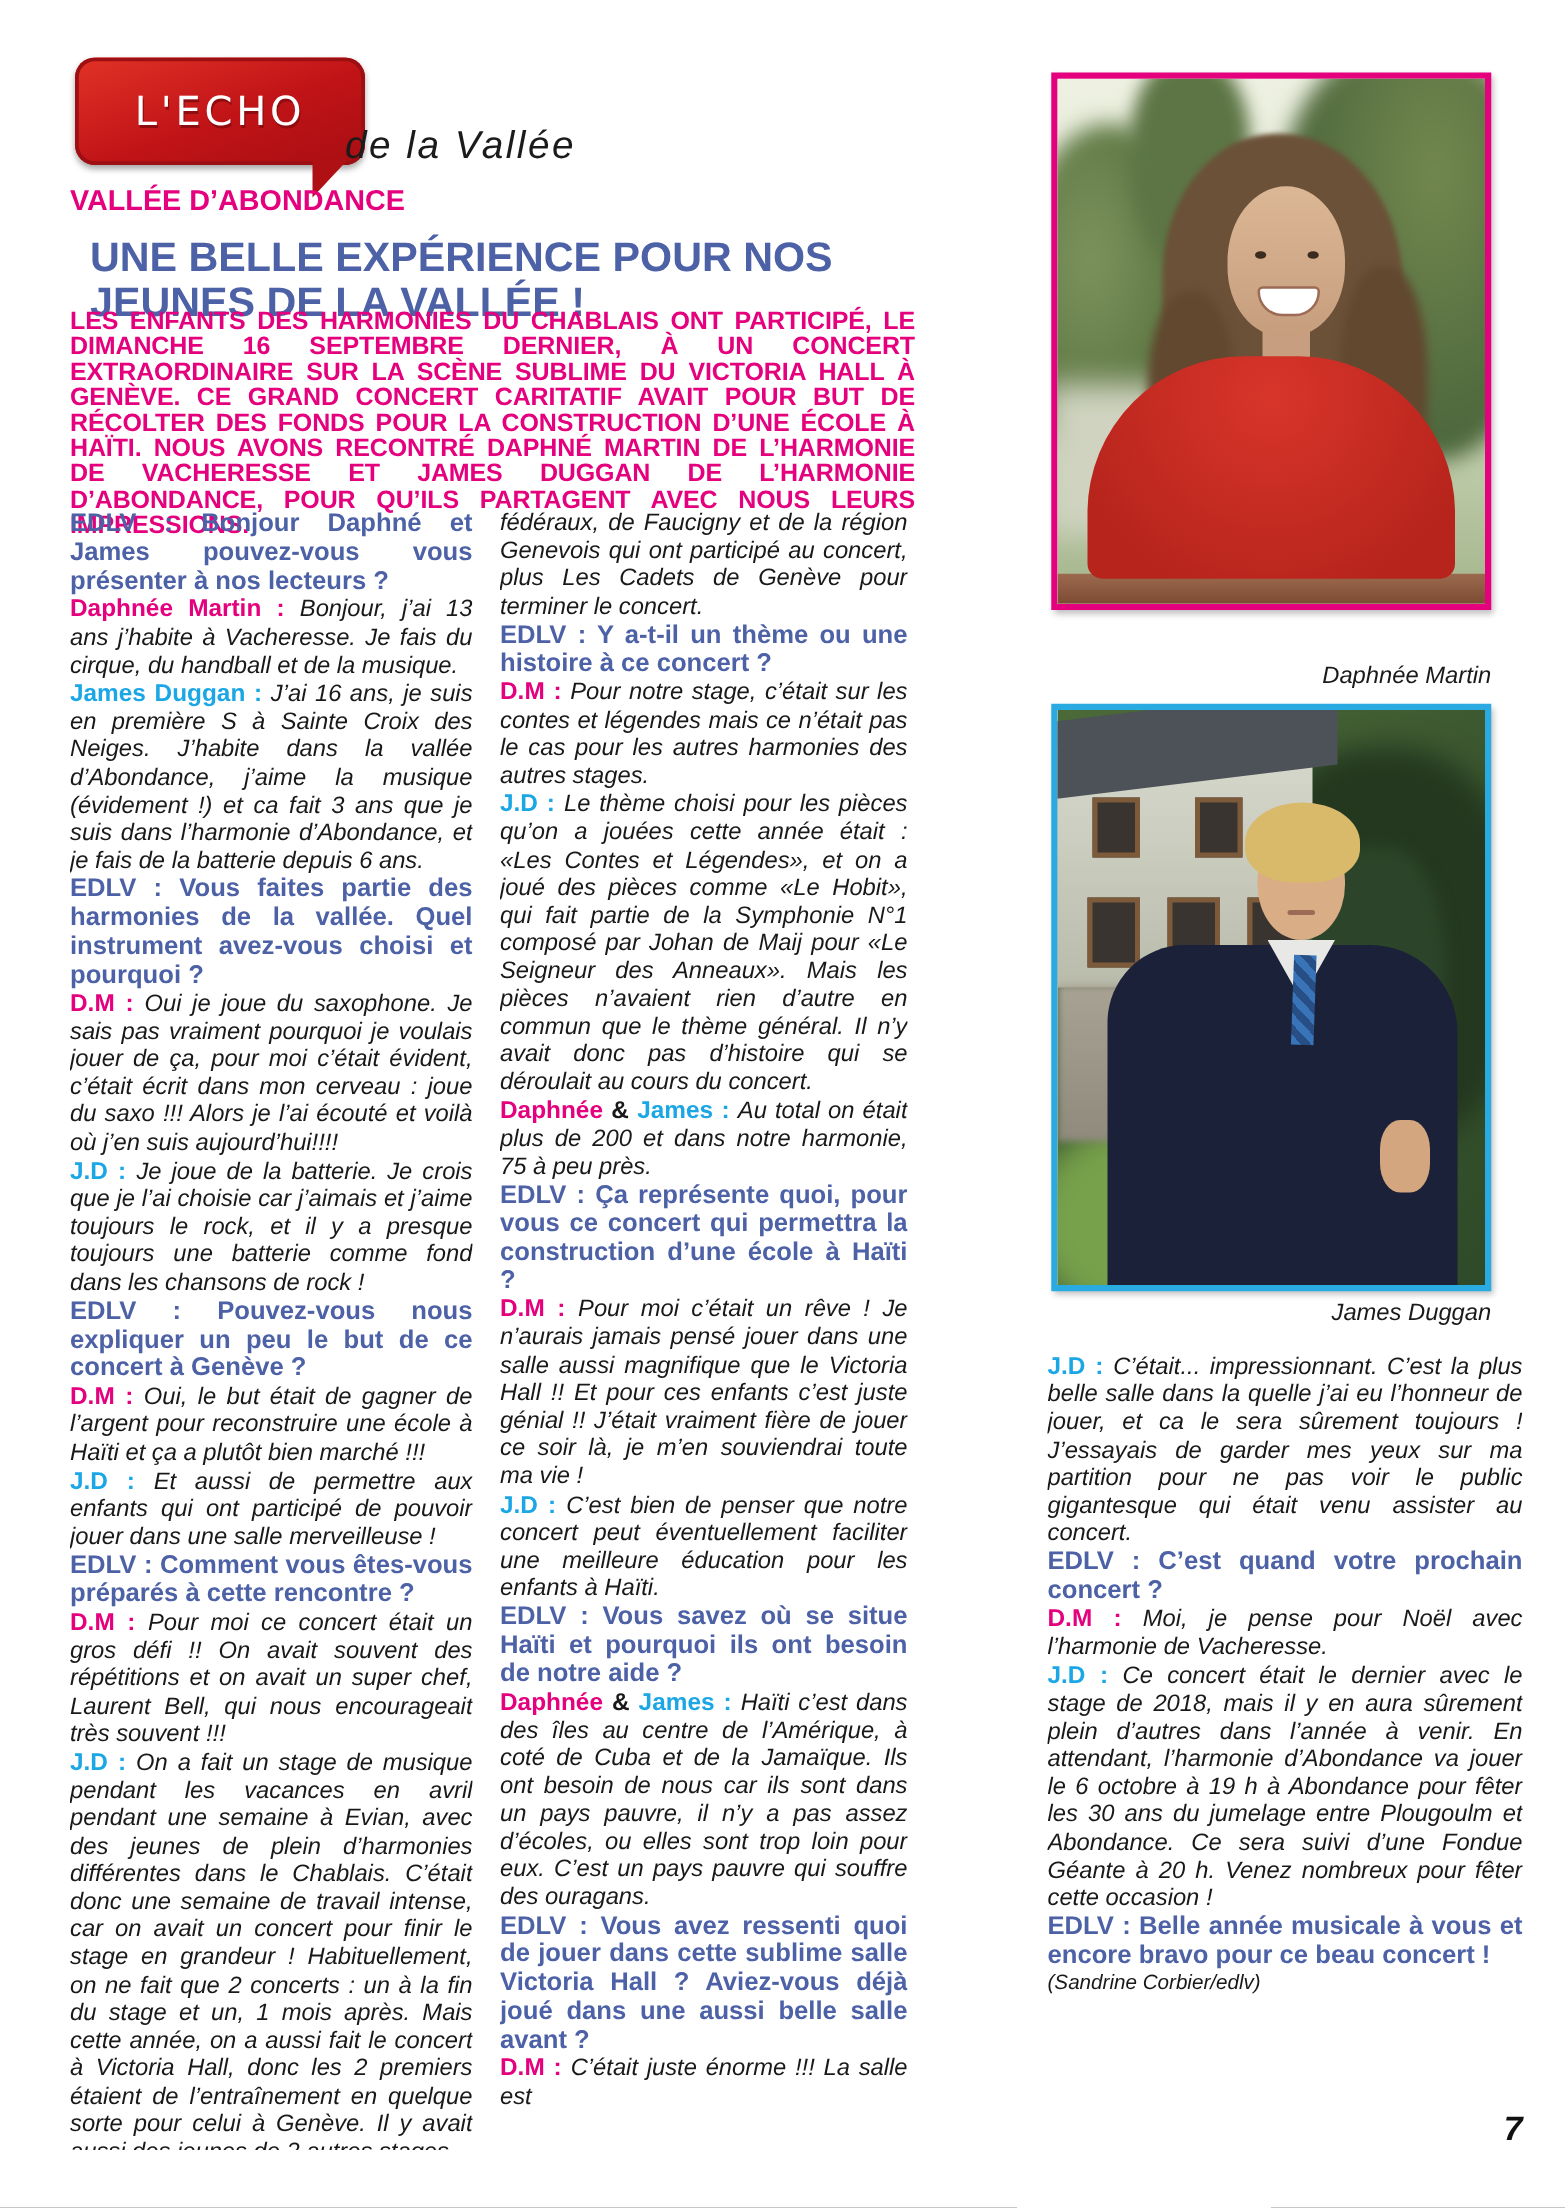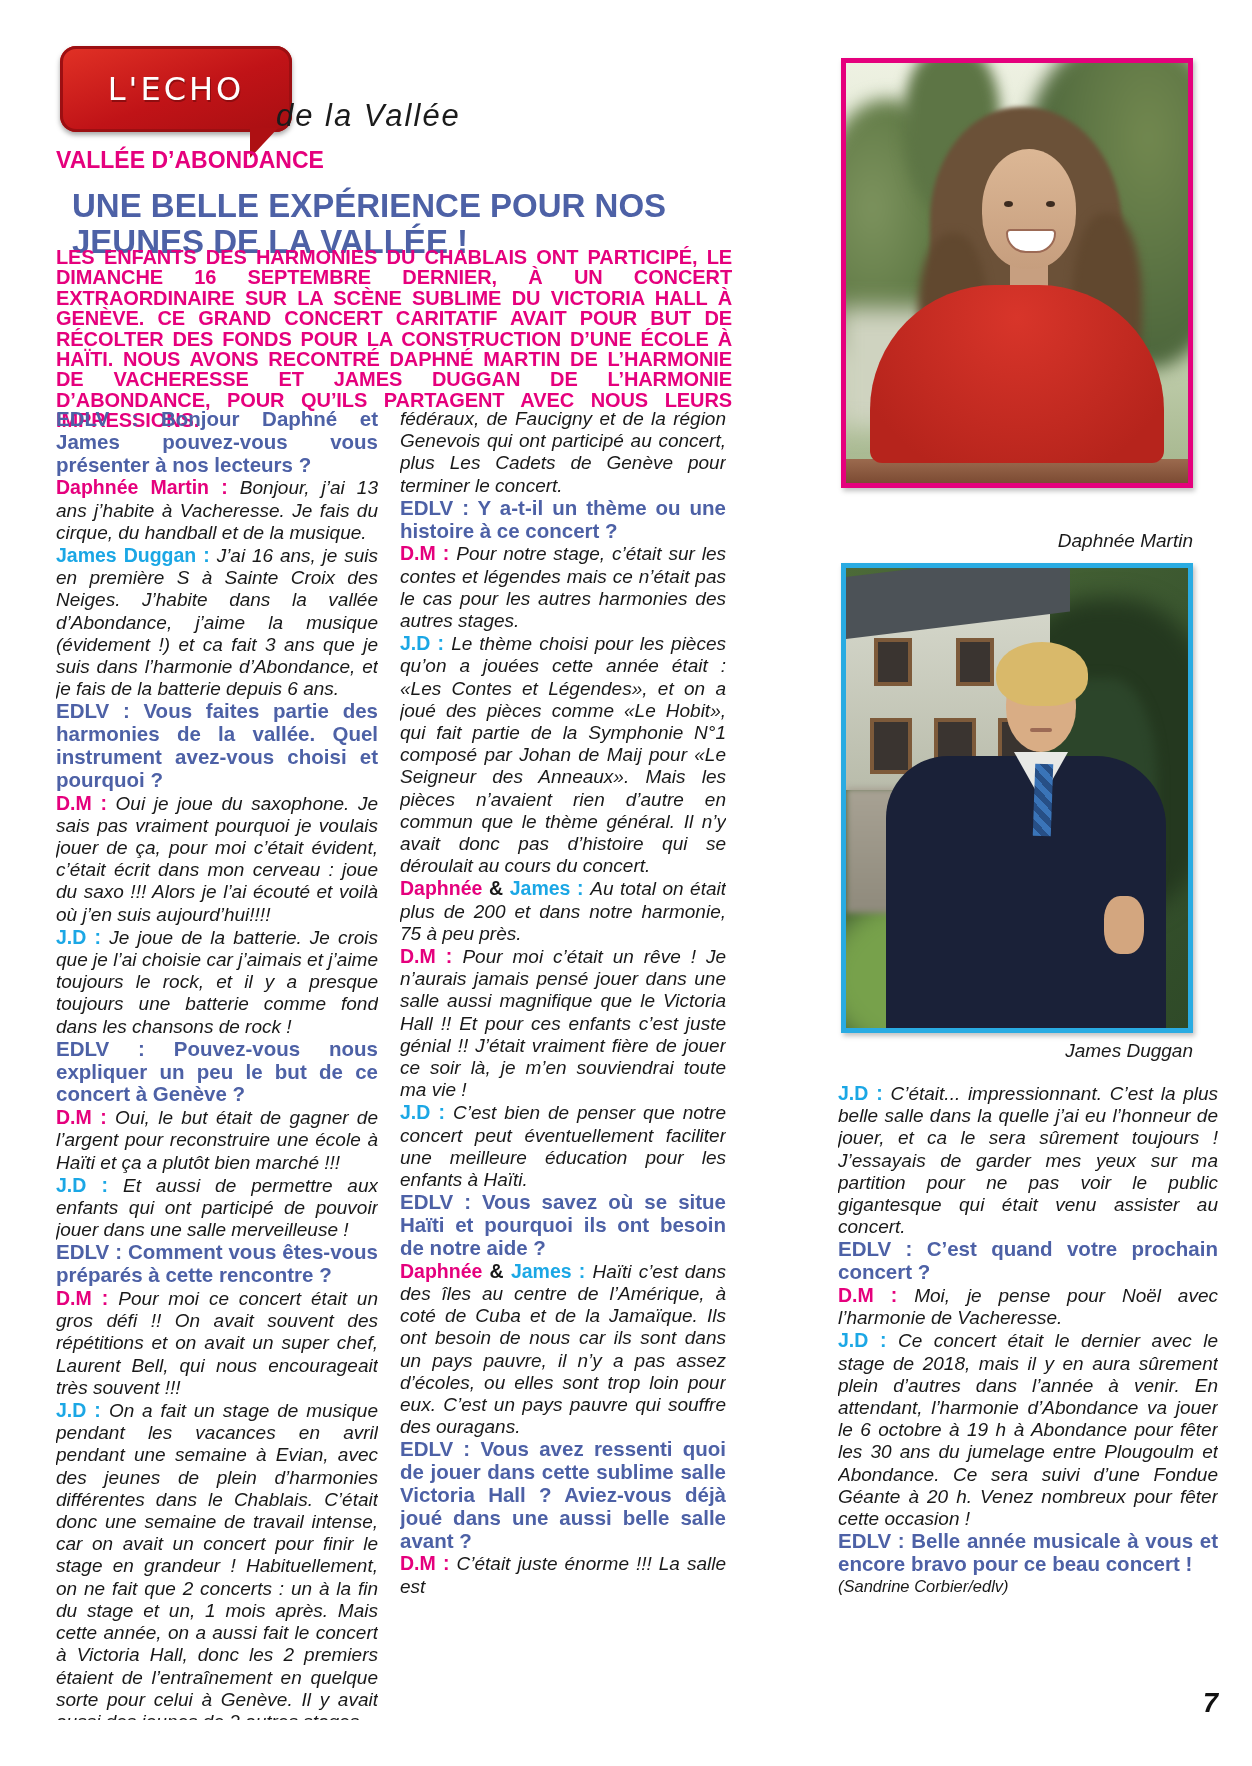--- a/index.html
+++ b/index.html
@@ -137,20 +137,21 @@
       <p class="para question"><span class="seg-q">EDLV : Comment vous êtes-vous préparés à cette rencontre ?</span></p>
       <p class="para answer"><span class="seg-dm">D.M : </span><span class="seg-t">Pour moi ce concert était un gros défi !! On avait souvent des répétitions et on avait un super chef, Laurent Bell, qui nous encourageait très souvent !!!</span></p>
       <p class="para answer"><span class="seg-jd">J.D : </span><span class="seg-t">On a fait un stage de musique pendant les vacances en avril pendant une semaine à Evian, avec des jeunes de plein d’harmonies différentes dans le Chablais. C’était donc une semaine de travail intense, car on avait un concert pour finir le stage en grandeur ! Habituellement, on ne fait que 2 concerts : un à la fin du stage et un, 1 mois après. Mais cette année, on a aussi fait le concert à Victoria Hall, donc les 2 premiers étaient de l’entraînement en quelque sorte pour celui à Genève. Il y avait aussi des jeunes de 2 autres stages</span></p>
     </div>
   <div class="col" id="col2">
       <p class="para answer"><span class="seg-t">fédéraux, de Faucigny et de la région Genevois qui ont participé au concert, plus Les Cadets de Genève pour terminer le concert.</span></p>
       <p class="para question"><span class="seg-q">EDLV : Y a-t-il un thème ou une histoire à ce concert ?</span></p>
       <p class="para answer"><span class="seg-dm">D.M : </span><span class="seg-t">Pour notre stage, c’était sur les contes et légendes mais ce n’était pas le cas pour les autres harmonies des autres stages.</span></p>
       <p class="para answer"><span class="seg-jd">J.D : </span><span class="seg-t">Le thème choisi pour les pièces qu’on a jouées cette année était : «Les Contes et Légendes», et on a joué des pièces comme «Le Hobit», qui fait partie de la Symphonie N°1 composé par Johan de Maij pour «Le Seigneur des Anneaux». Mais les pièces n’avaient rien d’autre en commun que le thème général. Il n’y avait donc pas d’histoire qui se déroulait au cours du concert.</span></p>
       <p class="para answer"><span class="seg-dm">Daphnée</span><span class="seg-amp"> &amp; </span><span class="seg-jd">James : </span><span class="seg-t">Au total on était plus de 200 et dans notre harmonie, 75 à peu près.</span></p>
+      <p class="para question"><span class="seg-q">EDLV : Ça représente quoi, pour vous ce concert qui permettra la construction d’une école à Haïti ?</span></p>
       <p class="para answer"><span class="seg-dm">D.M : </span><span class="seg-t">Pour moi c’était un rêve ! Je n’aurais jamais pensé jouer dans une salle aussi magnifique que le Victoria Hall !! Et pour ces enfants c’est juste génial !! J’était vraiment fière de jouer ce soir là, je m’en souviendrai toute ma vie !</span></p>
       <p class="para answer"><span class="seg-jd">J.D : </span><span class="seg-t">C’est bien de penser que notre concert peut éventuellement faciliter une meilleure éducation pour les enfants à Haïti.</span></p>
       <p class="para question"><span class="seg-q">EDLV : Vous savez où se situe Haïti et pourquoi ils ont besoin de notre aide ?</span></p>
       <p class="para answer"><span class="seg-dm">Daphnée</span><span class="seg-amp"> &amp; </span><span class="seg-jd">James : </span><span class="seg-t">Haïti c’est dans des îles au centre de l’Amérique, à coté de Cuba et de la Jamaïque. Ils ont besoin de nous car ils sont dans un pays pauvre, il n’y a pas assez d’écoles, ou elles sont trop loin pour eux. C’est un pays pauvre qui souffre des ouragans.</span></p>
       <p class="para question"><span class="seg-q">EDLV : Vous avez ressenti quoi de jouer dans cette sublime salle Victoria Hall ? Aviez-vous déjà joué dans une aussi belle salle avant ?</span></p>
       <p class="para answer"><span class="seg-dm">D.M : </span><span class="seg-t">C’était juste énorme !!! La salle est</span></p>
     </div>
   <div class="col" id="col3">
       <p class="para answer"><span class="seg-jd">J.D : </span><span class="seg-t">C’était... impressionnant. C’est la plus belle salle dans la quelle j’ai eu l’honneur de jouer, et ca le sera sûrement toujours ! J’essayais de garder mes yeux sur ma partition pour ne pas voir le public gigantesque qui était venu assister au concert.</span></p>
       <p class="para question"><span class="seg-q">EDLV : C’est quand votre prochain concert ?</span></p>

